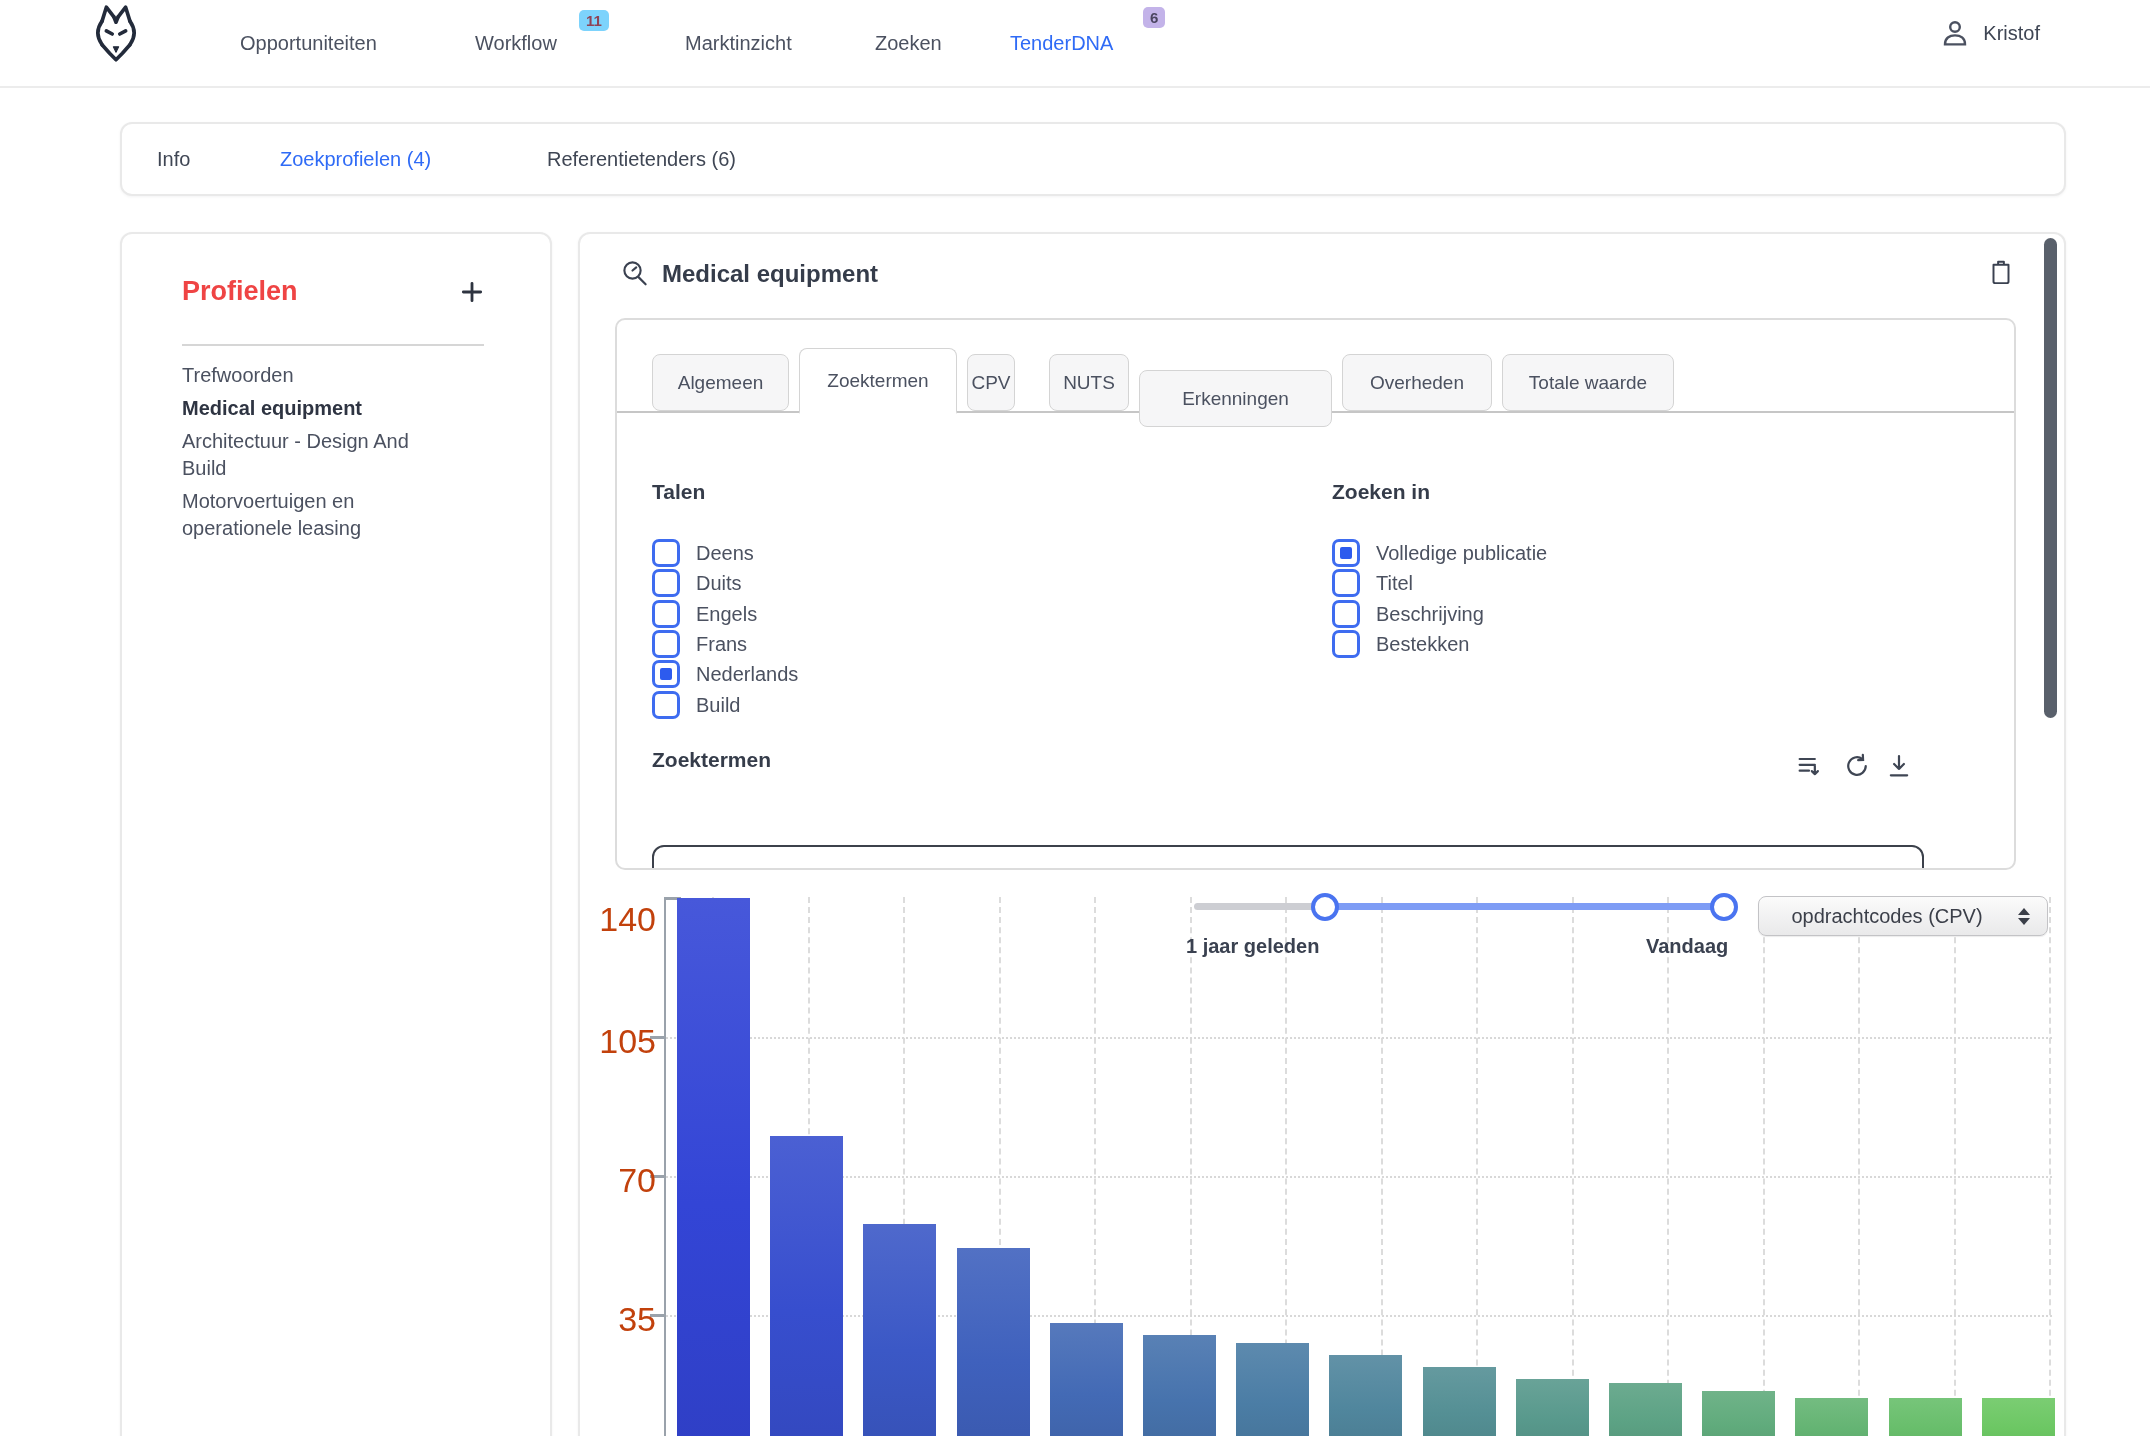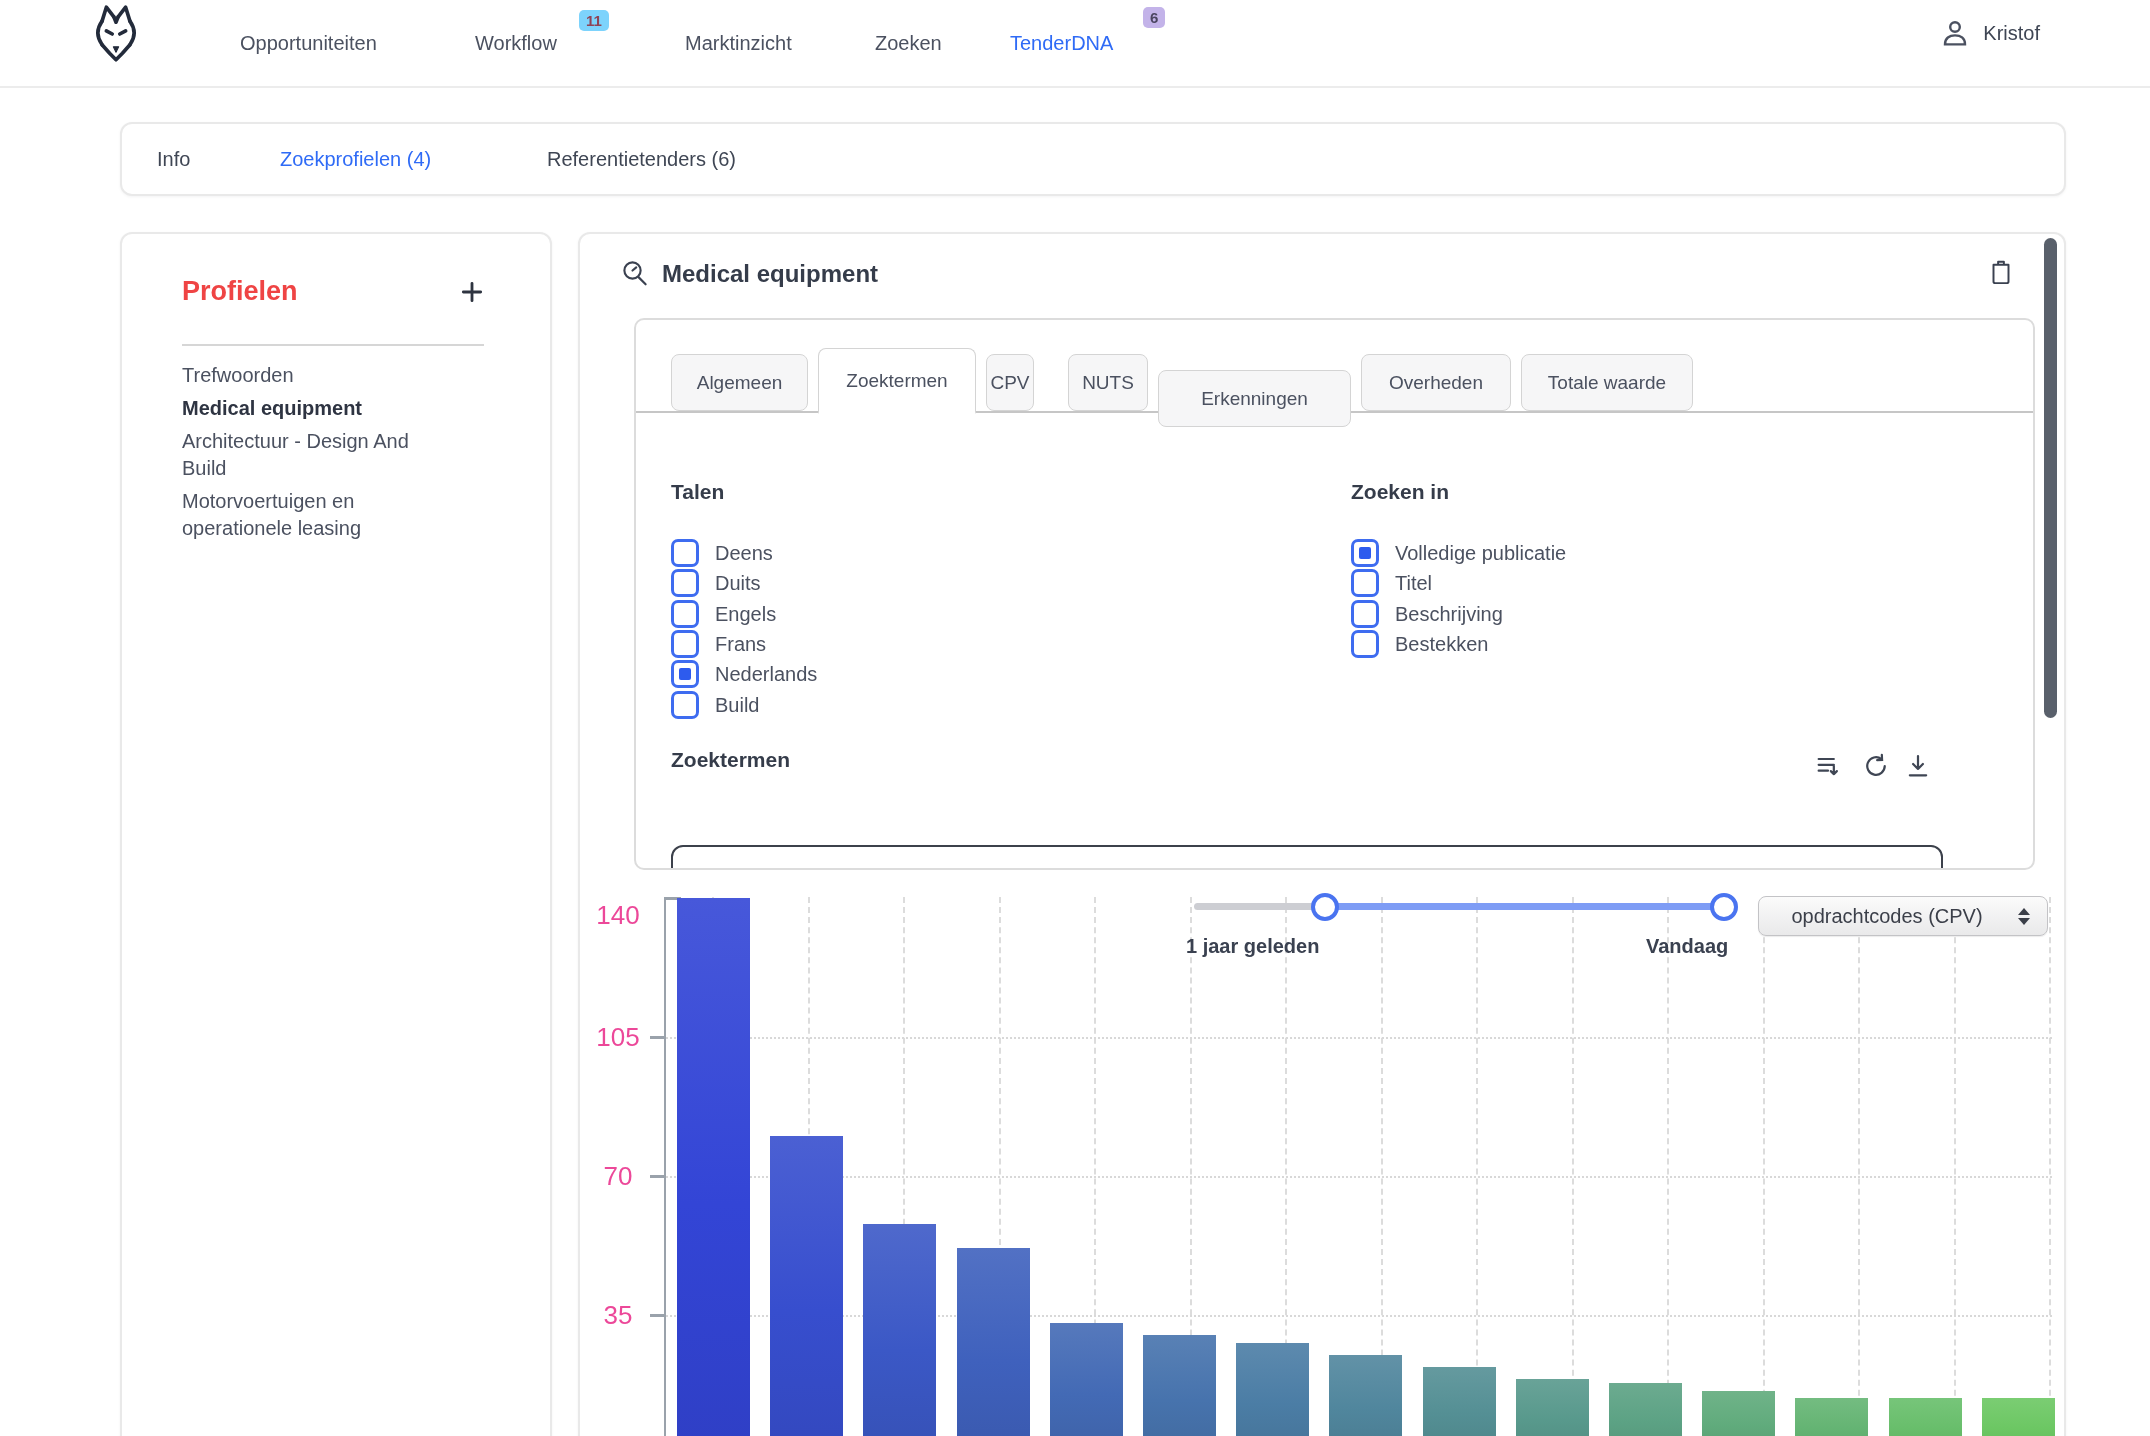--- a/index.html
+++ b/index.html
@@ -31,39 +31,39 @@
   .sb-item{font-size:20px;line-height:27px;color:#4b5160;margin-bottom:6px;cursor:pointer;}
   .sb-item.active{font-weight:bold;color:#2e3442;}
 
   .main{left:578px;top:232px;width:1484px;height:1240px;}
   .panel-title{position:absolute;left:82px;top:26px;font-size:24px;font-weight:bold;color:#353c4a;}
   .hdr-ico{position:absolute;left:40px;top:24px;color:#3a4150;}
   .trash{position:absolute;left:1407px;top:22px;color:#3a4150;cursor:pointer;}
   .scroll-thumb{position:absolute;left:2044px;top:238px;width:13px;height:480px;background:#59606b;border-radius:7px;cursor:pointer;}
 
   
-  .inner{left:634px;top:318px;width:1397px;height:548px;border:2px solid #dcdcdc;border-radius:10px;overflow:hidden;box-shadow:none;}
+  .inner{left:615px;top:318px;width:1397px;height:548px;border:2px solid #dcdcdc;border-radius:10px;overflow:hidden;box-shadow:none;}
   .tab-line{position:absolute;left:0;top:91px;width:1397px;height:0;border-top:2px solid #c6c6c6;}
   .tab{position:absolute;top:34px;height:57px;box-sizing:border-box;background:#f6f6f7;border:1px solid #d4d4d4;border-radius:8px;
        display:flex;align-items:center;justify-content:center;font-size:19px;color:#4b5160;cursor:pointer;z-index:1;}
   .tab.active{top:28px;height:66px;background:#fff;border-bottom:2px solid #fff;border-radius:8px 8px 0 0;z-index:3;}
   .group-h{position:absolute;font-size:21px;font-weight:bold;color:#353c4a;}
   .cbrow{position:absolute;height:28px;cursor:pointer;}
   .cb{position:absolute;left:0;top:0;width:22px;height:22px;border:3px solid #3e6cf0;border-radius:7px;background:#fff;}
   .cb.checked::after{content:"";position:absolute;left:5px;top:5px;width:12px;height:12px;background:#2d5bee;border-radius:2px;}
   .cbl{position:absolute;left:44px;top:0;line-height:28px;font-size:20px;color:#4b5160;white-space:nowrap;}
   .zk-h{position:absolute;left:35px;top:428px;font-size:21px;font-weight:bold;color:#353c4a;}
   .mini-ico{position:absolute;top:432px;color:#3f4654;cursor:pointer;}
   .terms-box{position:absolute;left:35px;top:525px;width:1268px;height:60px;border:2.5px solid #3c414b;border-radius:12px;background:#fff;}
 
   
   .chart{position:absolute;left:580px;top:880px;width:1480px;height:556px;overflow:hidden;}
   .axis{position:absolute;left:84px;top:17px;width:2px;height:539px;background:#9aa2ab;}
   .axis-cap{position:absolute;left:84px;top:17px;width:17px;height:2.5px;background:#9aa2ab;}
-  .ytick{position:absolute;left:0;width:76px;text-align:center;font-size:26px;color:#ec4899;}
+  .ytick{position:absolute;left:0;width:76px;text-align:right;font-size:34px;color:#c2410c;}
   .ydash{position:absolute;width:14px;height:2.5px;background:#9aa2ab;left:70px;}
   .hgrid{position:absolute;left:86px;width:1386px;height:0;border-top:2px dotted #d8d8d8;}
   .vgrid{position:absolute;top:17px;height:539px;width:0;border-left:2px dashed #dcdcdc;}
   .bar{position:absolute;width:73px;z-index:2;cursor:pointer;}
 
   .slider-track{position:absolute;top:23px;height:7px;border-radius:4px;z-index:4;}
   .slider-handle{position:absolute;top:13px;width:20px;height:20px;border-radius:50%;background:#fff;border:4px solid #4a74f0;z-index:5;cursor:pointer;}
   .slider-label{position:absolute;top:55px;font-size:20px;font-weight:bold;color:#3a4150;z-index:4;}
   .select{position:absolute;left:1178px;top:16px;width:290px;height:40px;box-sizing:border-box;z-index:5;cursor:pointer;
           background:linear-gradient(180deg,#fbfbfb,#e9e9ea);border:1.5px solid #c3c3c6;border-radius:8px;

